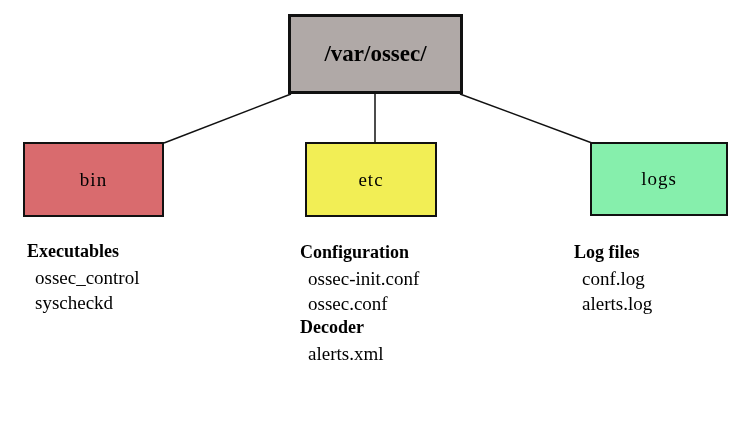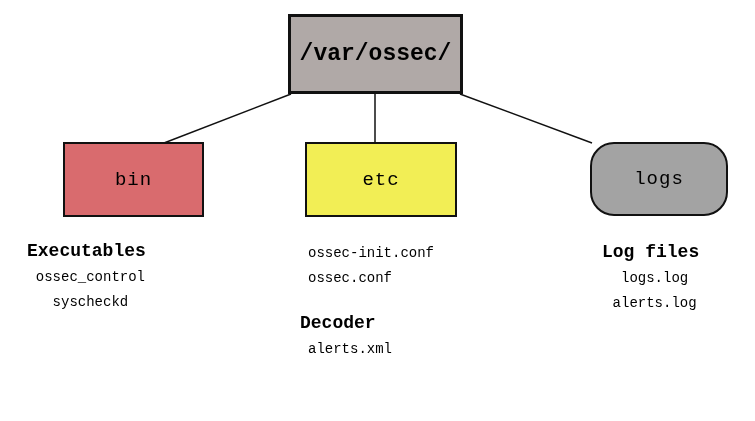--- a/index.html
+++ b/index.html
@@ -1,21 +1,21 @@
 <!DOCTYPE html>
 <html><head>
 <meta charset="utf-8">
 <style>
   html, body { margin: 0; padding: 0; background: #ffffff; }
   .canvas {
     position: relative;
     width: 755px;
     height: 421px;
     background: #ffffff;
-    font-family: Liberation Mono, monospace;
+    font-family: Liberation Serif, serif;
     color: #000000;
     overflow: hidden;
   }
   svg.connectors {
     position: absolute;
     left: 0; top: 0;
     width: 755px; height: 421px;
     pointer-events: none;
   }
   .node {
@@ -31,37 +31,37 @@
     left: 288px; top: 14px;
     width: 175px; height: 80px;
     font-weight: bold;
     font-size: 23px;
   }
   .child-node {
     font-size: 19px;
     letter-spacing: 1px;
     border-width: 2.5px;
   }
-  .node-bin  { left: 23px;  top: 142px; width: 141px; height: 75px; margin-left: 40px; }
-  .node-etc  { left: 305px; top: 142px; width: 152px; height: 75px; }
+  .node-bin  { left: 23px;  top: 142px; width: 141px; height: 75px; }
+  .node-etc  { left: 305px; top: 142px; width: 132px; height: 75px; }
   .node-logs { left: 590px; top: 142px; width: 138px; height: 74px; }
   .label-group { position: absolute; }
-  .group-bin  { left: 27px;  top: 240px; text-align: center; }
+  .group-bin  { left: 27px;  top: 240px; }
   .group-etc  { left: 300px; top: 241px; }
-  .group-logs { left: 602px; top: 241px; text-align: center; }
-  .section + .section { margin-top: 21px; }
+  .group-logs { left: 574px; top: 241px; }
+  .section + .section { }
   .group-title {
     font-weight: bold;
     font-size: 18px;
     line-height: 22px;
     margin-bottom: 3px;
     white-space: nowrap;
   }
   .group-item {
-    font-size: 14px;
+    font-size: 19px;
     line-height: 25px;
     padding-left: 8px;
     white-space: nowrap;
   }
 </style>
 </head>
 <body>
 
 <div class="canvas">
 
@@ -76,44 +76,45 @@
   </div>
 
   <div class="node child-node node-bin" style="background: rgb(217, 107, 110);">
     <span>bin</span>
   </div>
 
   <div class="node child-node node-etc" style="background: rgb(242, 238, 85);">
     <span>etc</span>
   </div>
 
-  <div class="node child-node node-logs" style="background: #a3a3a3; border-radius: 24px;">
+  <div class="node child-node node-logs" style="background: #86efac;">
     <span>logs</span>
   </div>
 
   <div class="label-group group-bin">
     <div class="section">
       <div class="group-title">Executables</div>
       <div class="group-item">ossec_control</div>
       <div class="group-item">syscheckd</div>
     </div>
   </div>
 
   <div class="label-group group-etc">
     <div class="section">
+      <div class="group-title">Configuration</div>
       <div class="group-item">ossec-init.conf</div>
       <div class="group-item">ossec.conf</div>
     </div>
     <div class="section">
       <div class="group-title">Decoder</div>
       <div class="group-item">alerts.xml</div>
     </div>
   </div>
 
   <div class="label-group group-logs">
     <div class="section">
       <div class="group-title">Log files</div>
-      <div class="group-item">logs.log</div>
+      <div class="group-item">conf.log</div>
       <div class="group-item">alerts.log</div>
     </div>
   </div>
 
 </div>
 
 </body></html>

